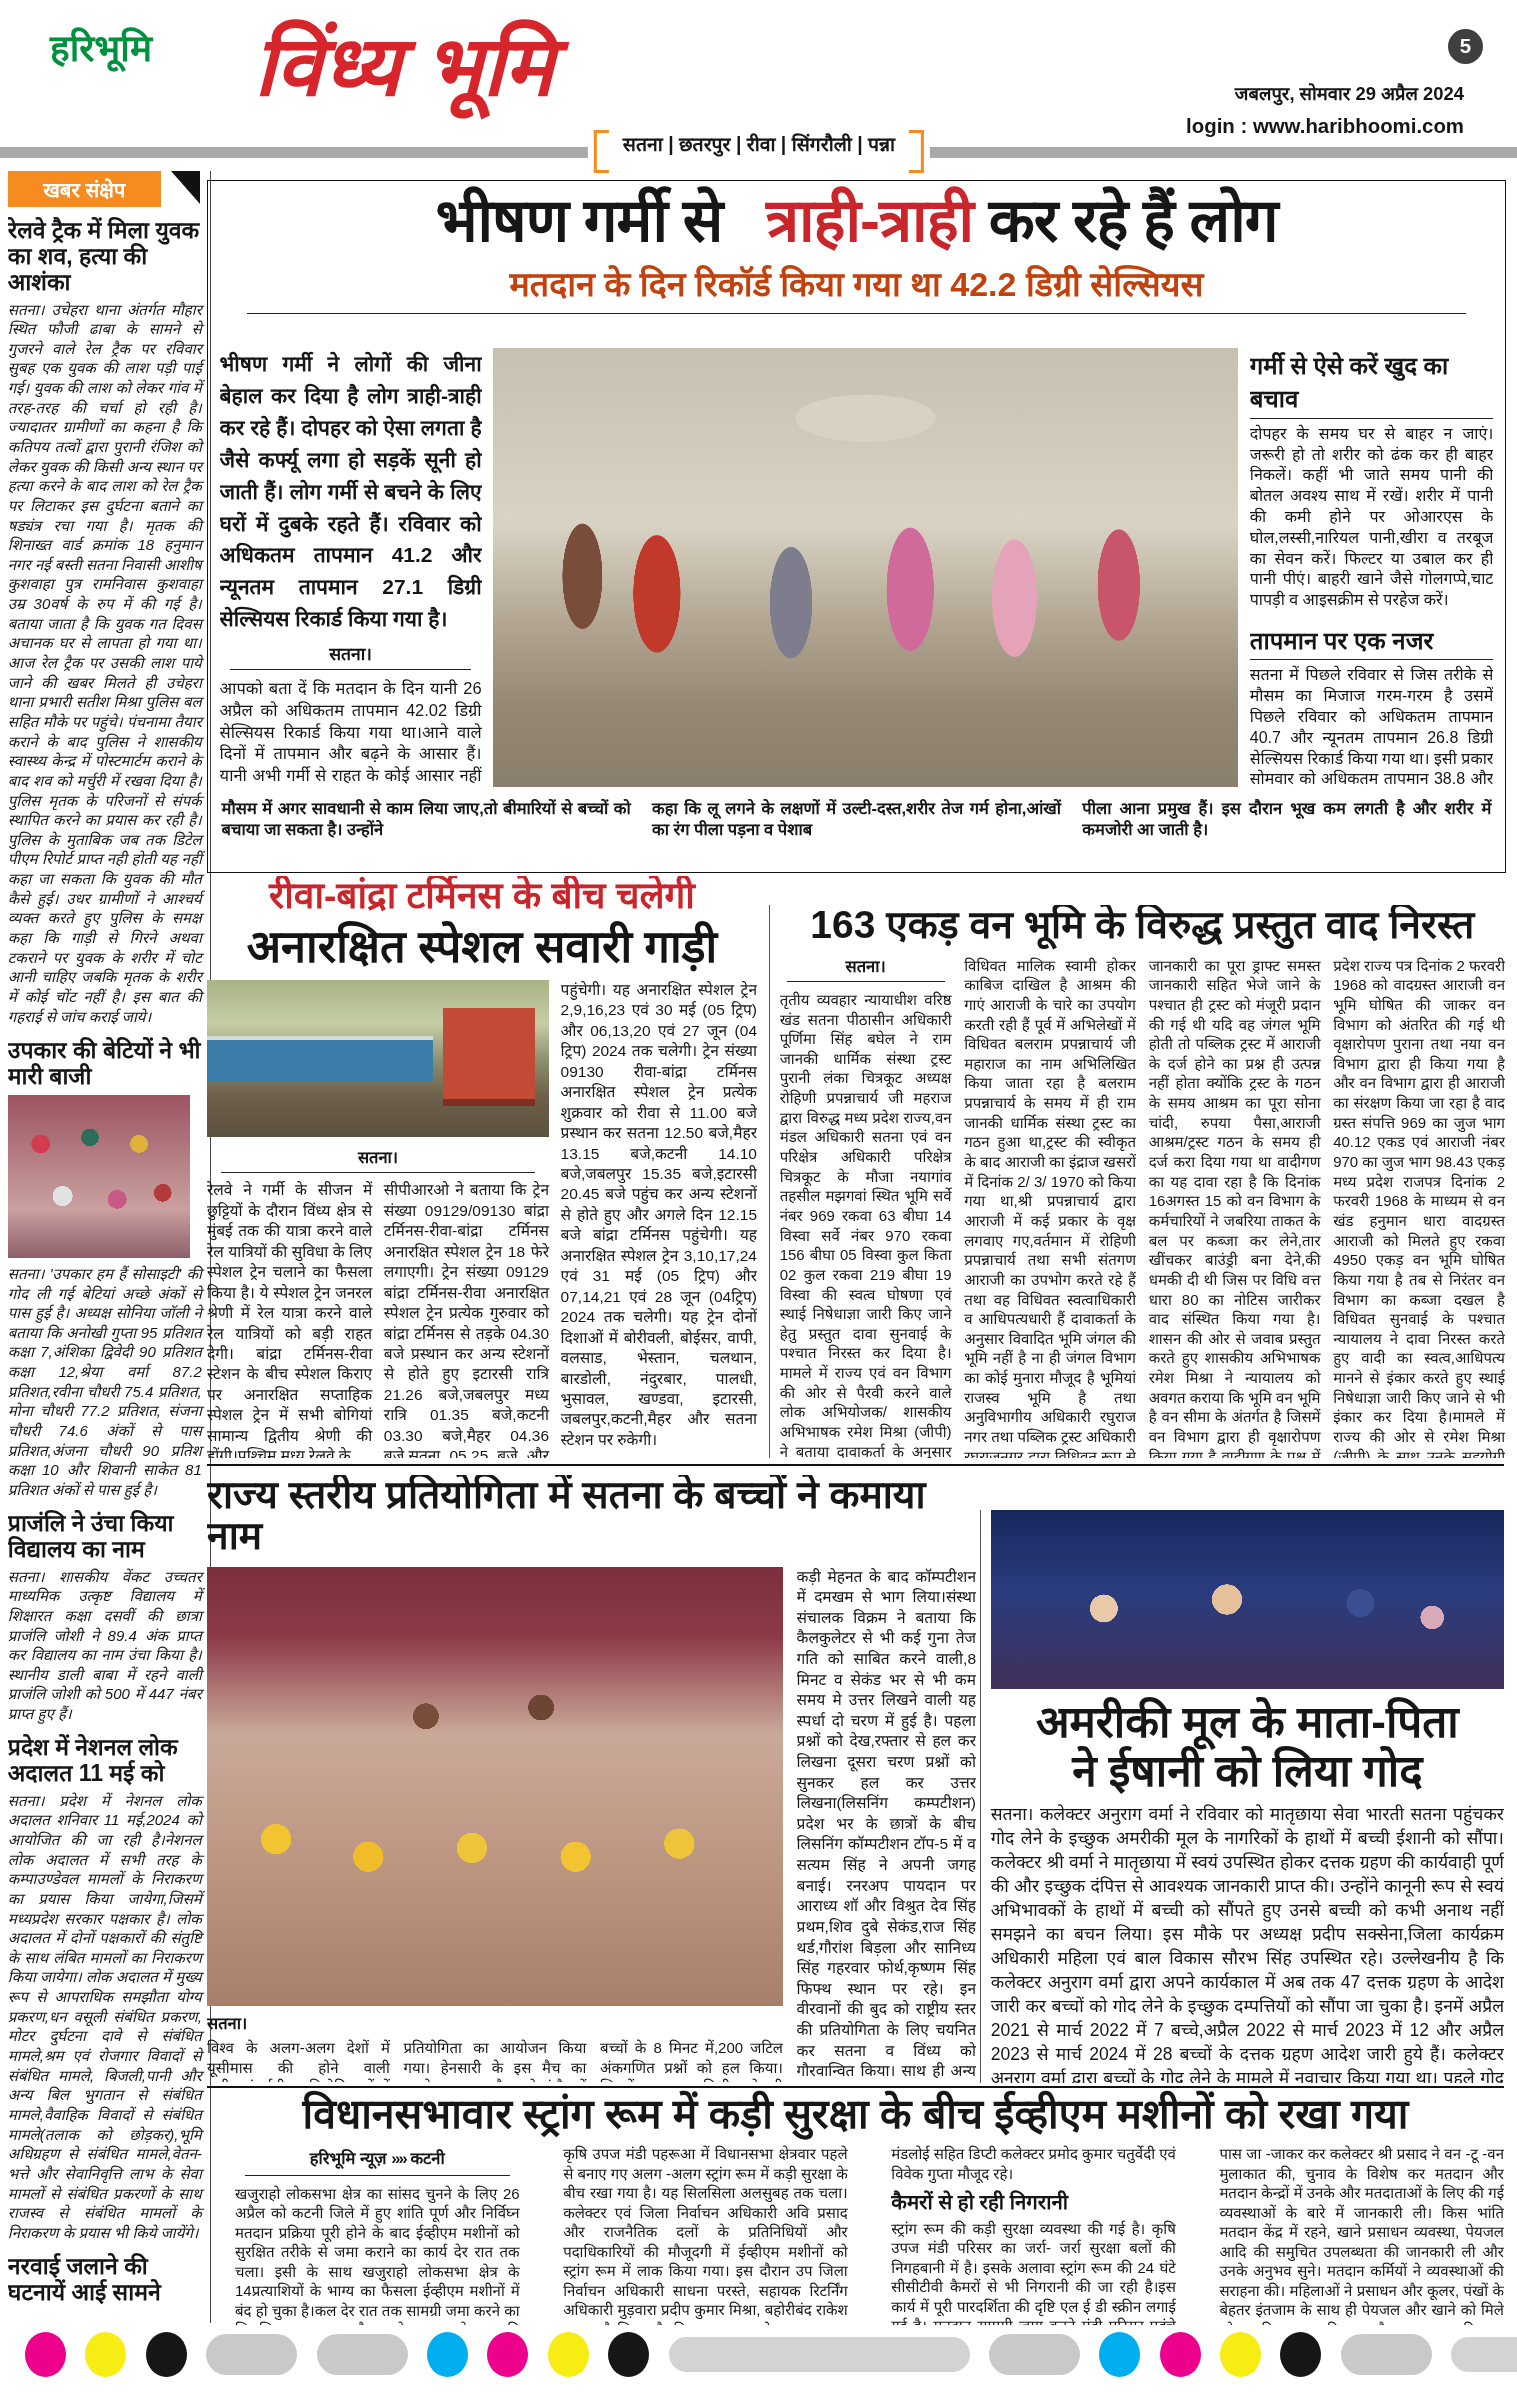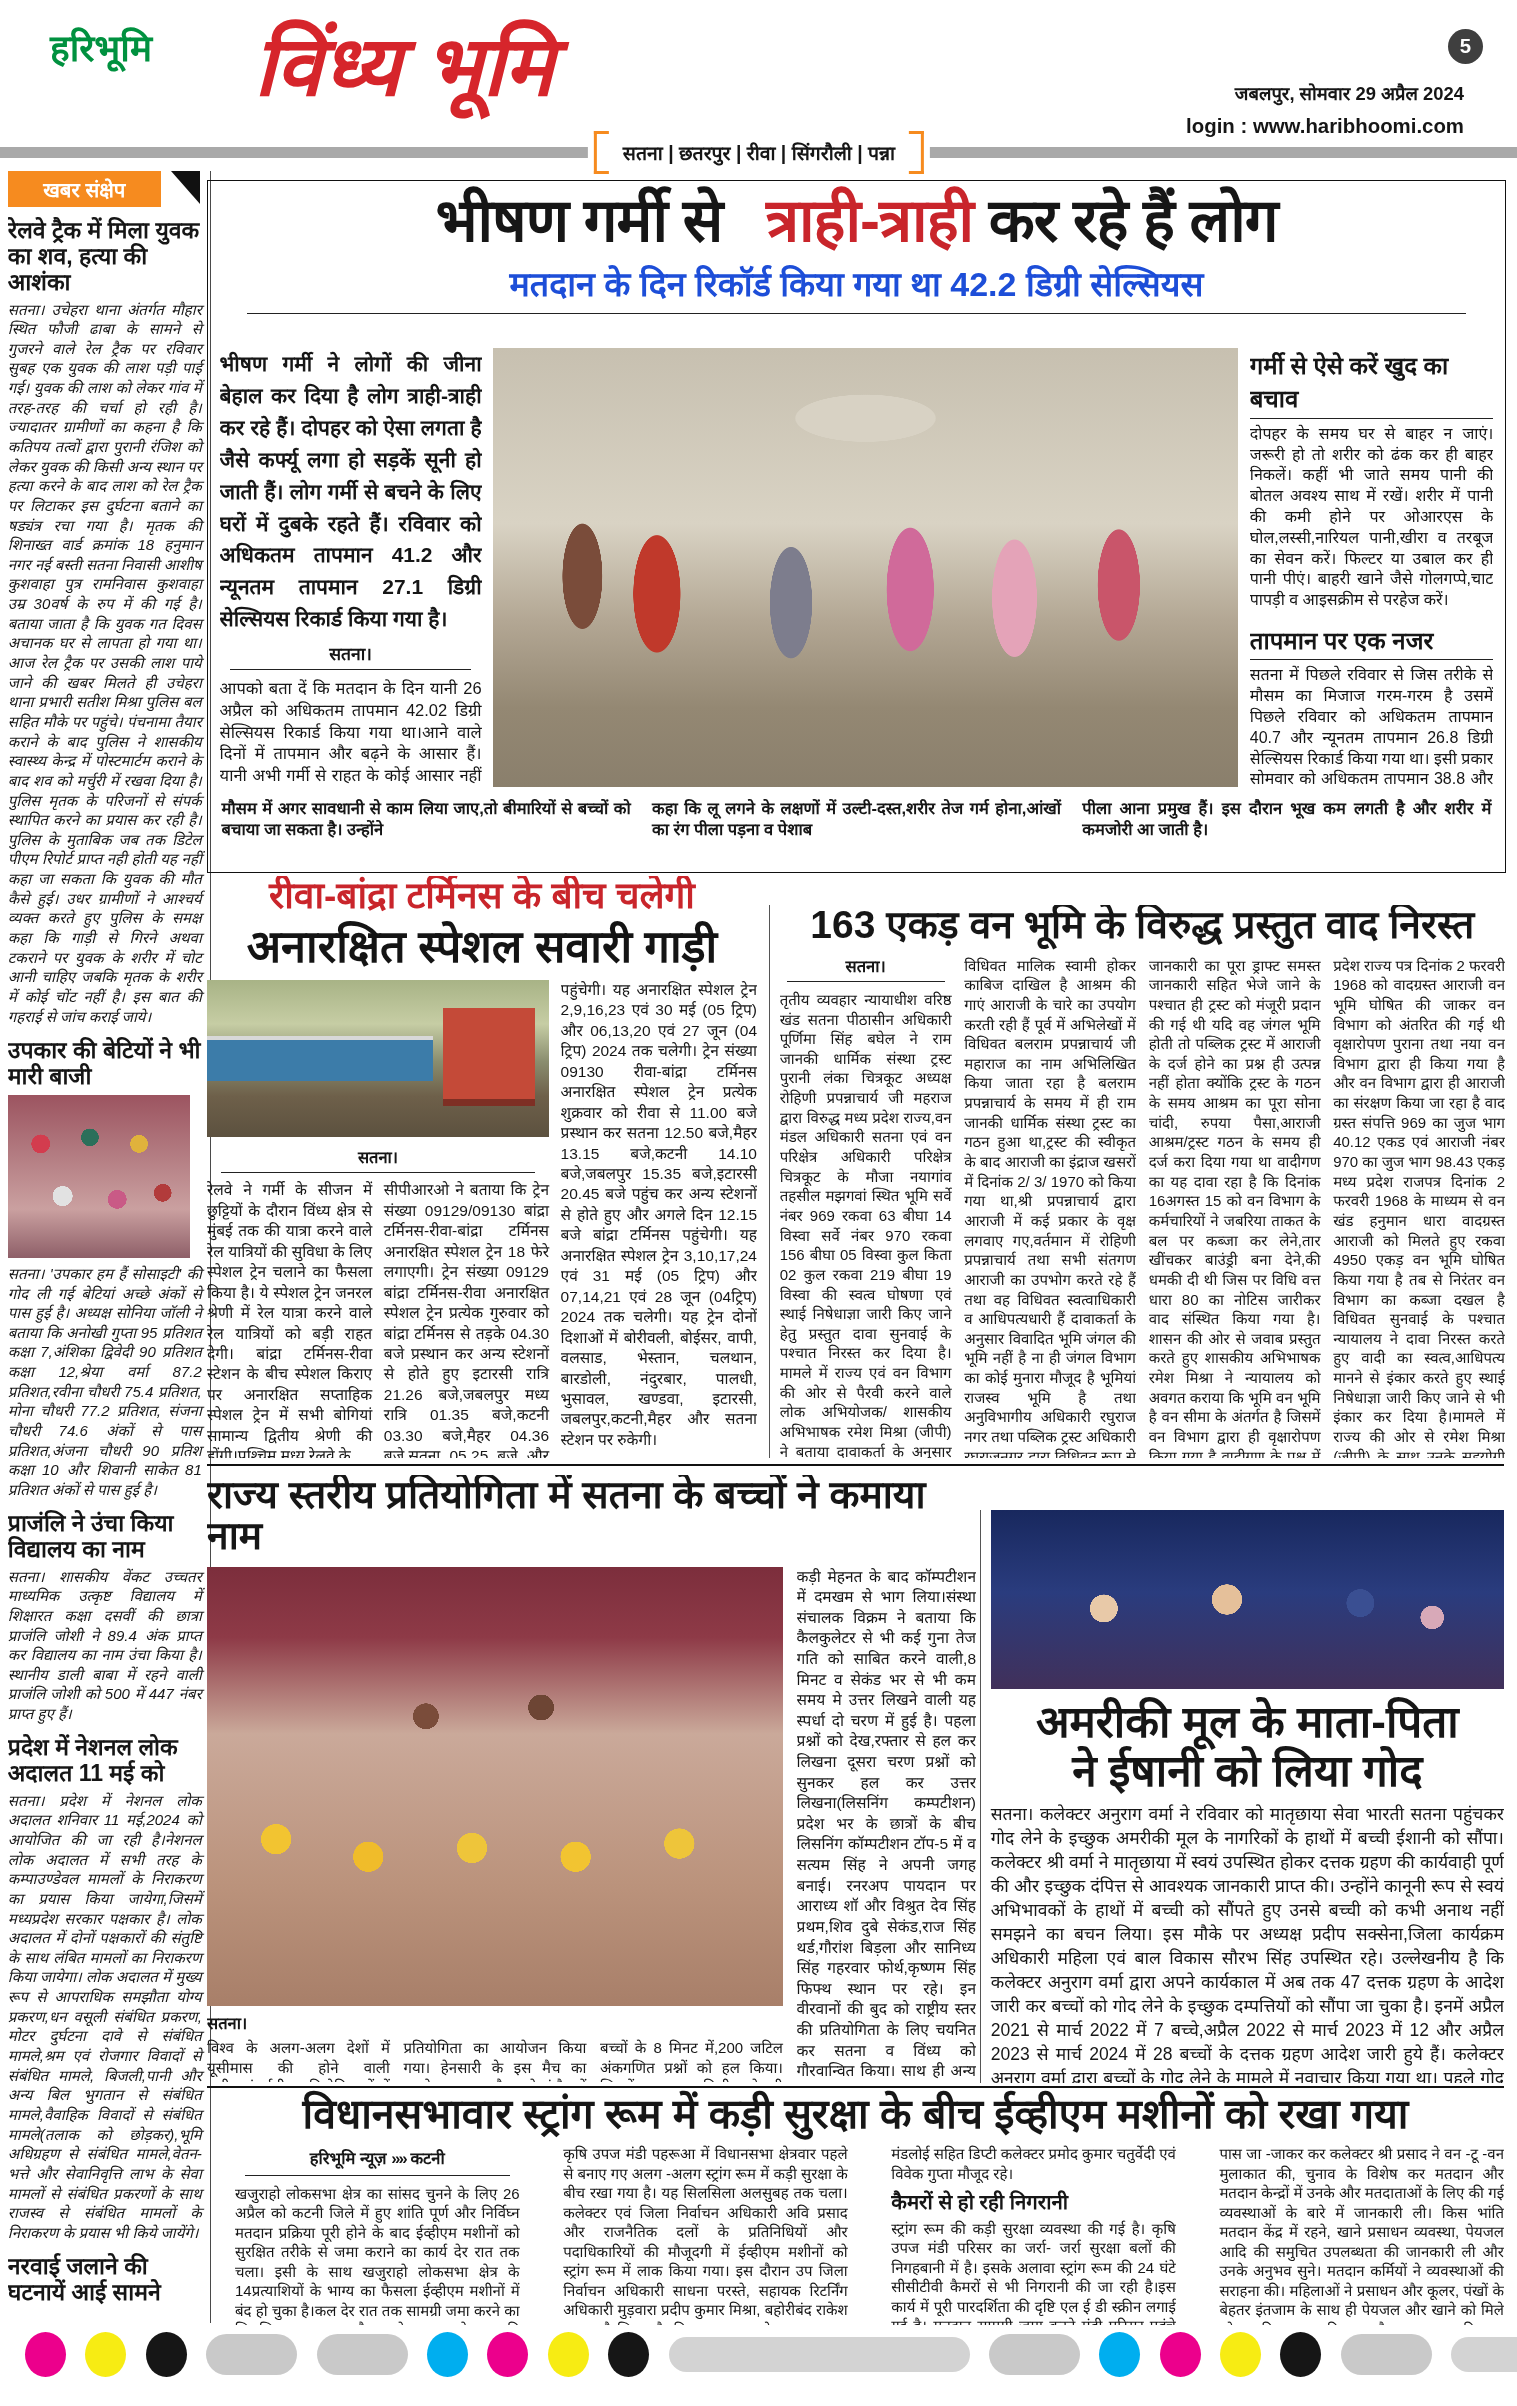--- a/index.html
+++ b/index.html
@@ -8,21 +8,21 @@
 
   
   .logo{position:absolute;left:50px;top:21.3px;font-size:37px;font-weight:800;color:#00913f;}
   .edition{position:absolute;left:254px;top:25px;font-size:83px;line-height:1;font-weight:800;color:#d6252b;font-style:italic;}
   .pagenum{position:absolute;right:35px;top:29px;width:35px;height:35px;border-radius:50%;background:#3f3f3f;
            color:#fff;display:flex;align-items:center;justify-content:center;font-size:20.4px;font-weight:700;}
   .dateline{position:absolute;right:54px;top:80px;font-size:18.4px;font-weight:700;}
   .login{position:absolute;right:54px;top:115px;font-size:20.4px;font-weight:700;}
   .graybar{position:absolute;left:0;top:147px;width:100%;height:10.7px;background:#a9a9a9;}
   .regions-band{position:absolute;left:50%;transform:translateX(-50%);top:130px;height:45px;background:#fff;
-                display:flex;align-items:center;gap:13.6px;padding:0 5.8px;}
+                display:flex;align-items:flex-start;gap:13.6px;padding:0 5.8px;}
   .bracket{width:12.6px;height:37px;}
   .bracket.l{border-left:3.9px solid #f68b1f;border-top:3.9px solid #f68b1f;border-bottom:3.9px solid #f68b1f;}
   .bracket.r{border-right:3.9px solid #f68b1f;border-top:3.9px solid #f68b1f;border-bottom:3.9px solid #f68b1f;}
   .regions{font-size:19.4px;font-weight:800;}
 
   
   .sidebar{position:absolute;left:7.8px;top:171px;width:194px;height:2152px;padding-right:7.8px;
            border-right:1.9px solid #4a4a4a;overflow:hidden;}
   .ks-head{position:relative;background:#f68b1f;color:#fff;width:153px;text-align:center;
            font-size:20.4px;font-weight:800;padding:3.9px 0;margin-bottom:7.8px;}
@@ -36,21 +36,21 @@
         radial-gradient(circle 14.6px at 72% 30%,#e0b23c 0 60%,transparent 61%),
         radial-gradient(circle 16.5px at 30% 62%,#e2e2e2 0 60%,transparent 61%),
         radial-gradient(circle 15.5px at 60% 64%,#c95a86 0 60%,transparent 61%),
         radial-gradient(circle 14.6px at 85% 60%,#b23b3b 0 60%,transparent 61%),
         linear-gradient(180deg,#9c5460 0%,#b27a80 35%,#caa0a0 70%,#8e5f68 100%);}
 
   
   .heat{position:absolute;left:207px;top:180px;width:1297px;height:691px;border:1.9px solid #111;overflow:hidden;}
   .heat-headline{text-align:center;font-size:60px;line-height:1.05;font-weight:800;margin:7.8px 5.8px 0;letter-spacing:-1px;}
   .heat-headline .red{color:#c9252b;margin-left:28px;}
-  .heat-sub{text-align:center;color:#1d4ed8;font-size:34px;font-weight:800;margin:7.8px 39px 0;padding-bottom:7.8px;border-bottom:1.9px solid #222;}
+  .heat-sub{text-align:center;color:#c2410c;font-size:34px;font-weight:800;margin:7.8px 39px 0;padding-bottom:7.8px;border-bottom:1.9px solid #222;}
   .heat-row{position:absolute;left:11.6px;right:11.6px;top:167px;height:439px;display:flex;gap:11.6px;}
   .heat-intro-col{width:262px;overflow:hidden;}
   .heat-intro{font-size:21px;line-height:1.52;font-weight:700;text-align:justify;}
   .heat-loc{text-align:center;font-weight:800;font-size:17.5px;margin-top:5.8px;}
   .loc-rule{border-bottom:1.9px solid #222;width:92%;margin:3.9px auto 7.8px;}
   .heat-body{font-size:16.5px;line-height:1.33;text-align:justify;}
   .street-photo{position:relative;width:745px;height:439px;flex:0 0 auto;
       background:
         radial-gradient(ellipse 33px 87px at 12% 52%,#7a4c3a 0 60%,transparent 61%),
         radial-gradient(ellipse 39px 97px at 22% 56%,#c0392b 0 60%,transparent 61%),

